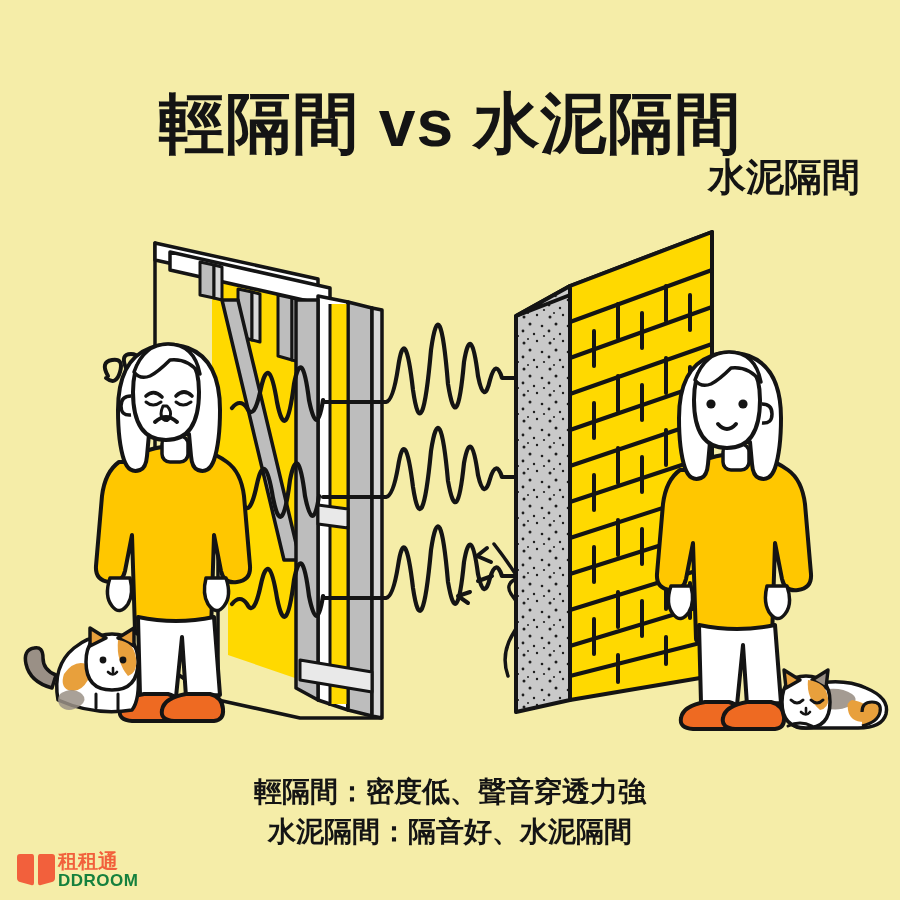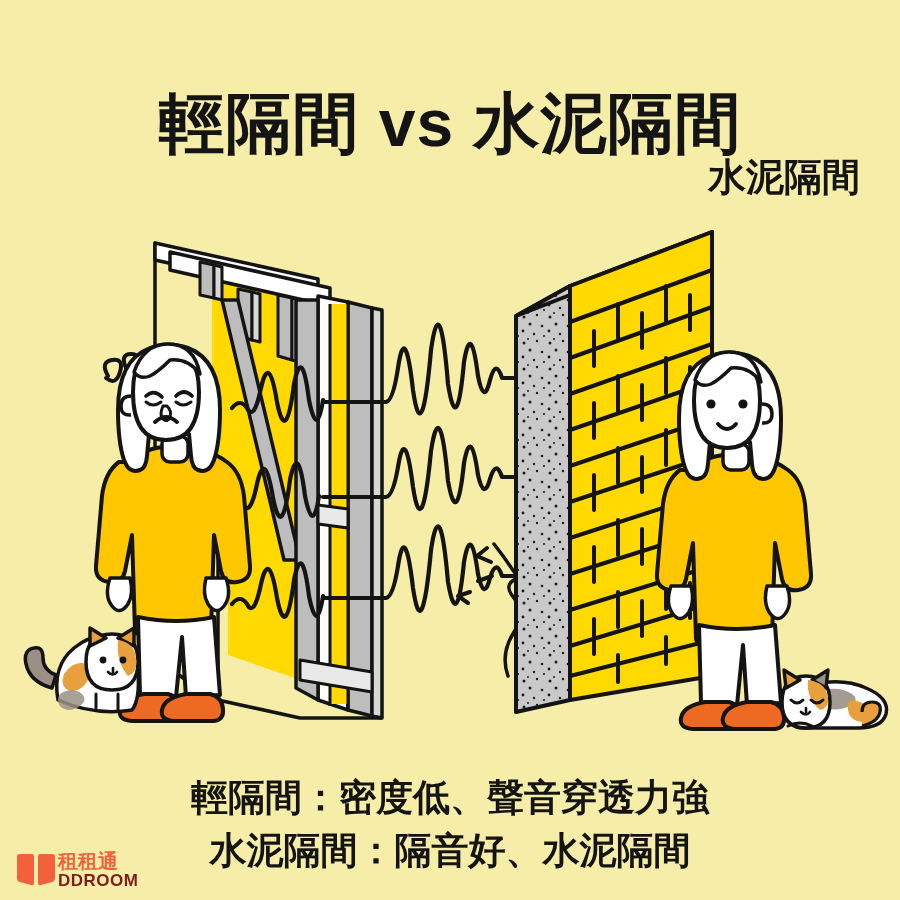--- a/index.html
+++ b/index.html
@@ -22,33 +22,33 @@
   #label-left{
     left:60px;width:390px;top:152px;text-align:center;
     font-size:38px;font-weight:800;
   }
   #label-right{
     left:470px;width:390px;top:152px;text-align:right;
     font-size:38px;font-weight:800;
   }
   #caption{
     left:0;right:0;top:772px;text-align:center;
-    font-size:37px;font-weight:800;line-height:1.42;
+    font-size:28px;font-weight:800;line-height:1.42;
     white-space:normal;
   }
   #caption div{white-space:nowrap;}
   
   #logo{
     position:absolute;left:14px;top:851px;
     display:flex;align-items:center;
   }
   #logo-mark{display:block;}
   #logo-text{display:flex;flex-direction:column;line-height:1;}
   #logo-cn{font-size:20px;font-weight:800;color:#F2603C;letter-spacing:0px;}
-  #logo-en{font-size:17px;font-weight:800;color:#7f1d1d;letter-spacing:0.5px;margin-top:1px;}
+  #logo-en{font-size:17px;font-weight:800;color:#15803d;letter-spacing:0.5px;margin-top:1px;}
   svg{display:block;}
 </style>
 </head>
 <body style="background: rgb(245, 237, 168);">
 
 <div id="stage">
 
   <div class="txt" id="main-title">輕隔間 vs 水泥隔間</div>
 
   <div class="txt" id="label-right">水泥隔間</div>

